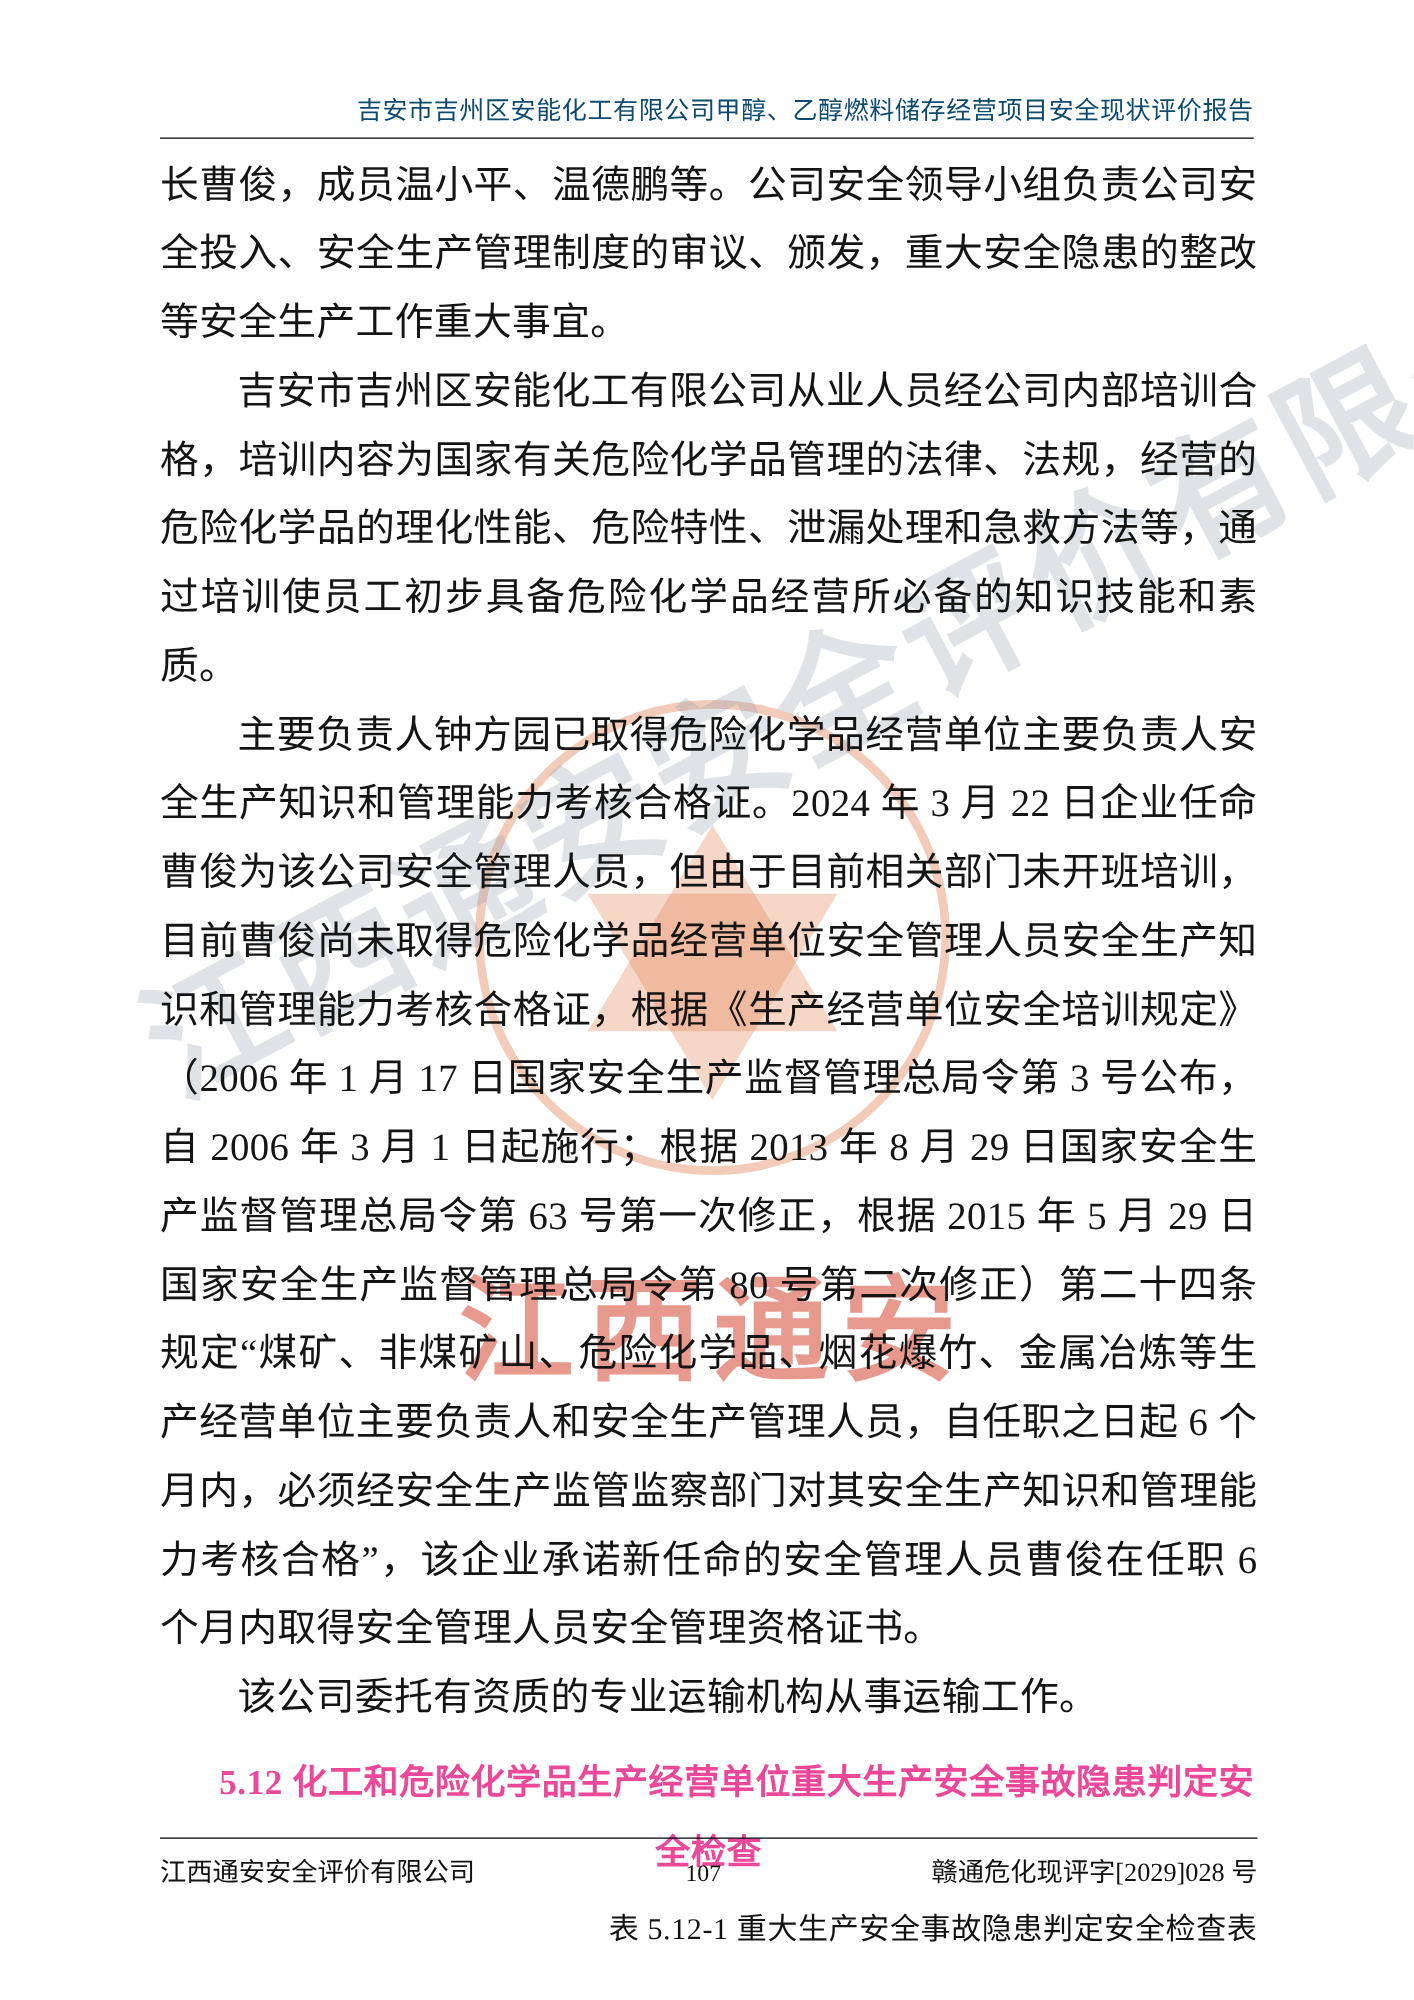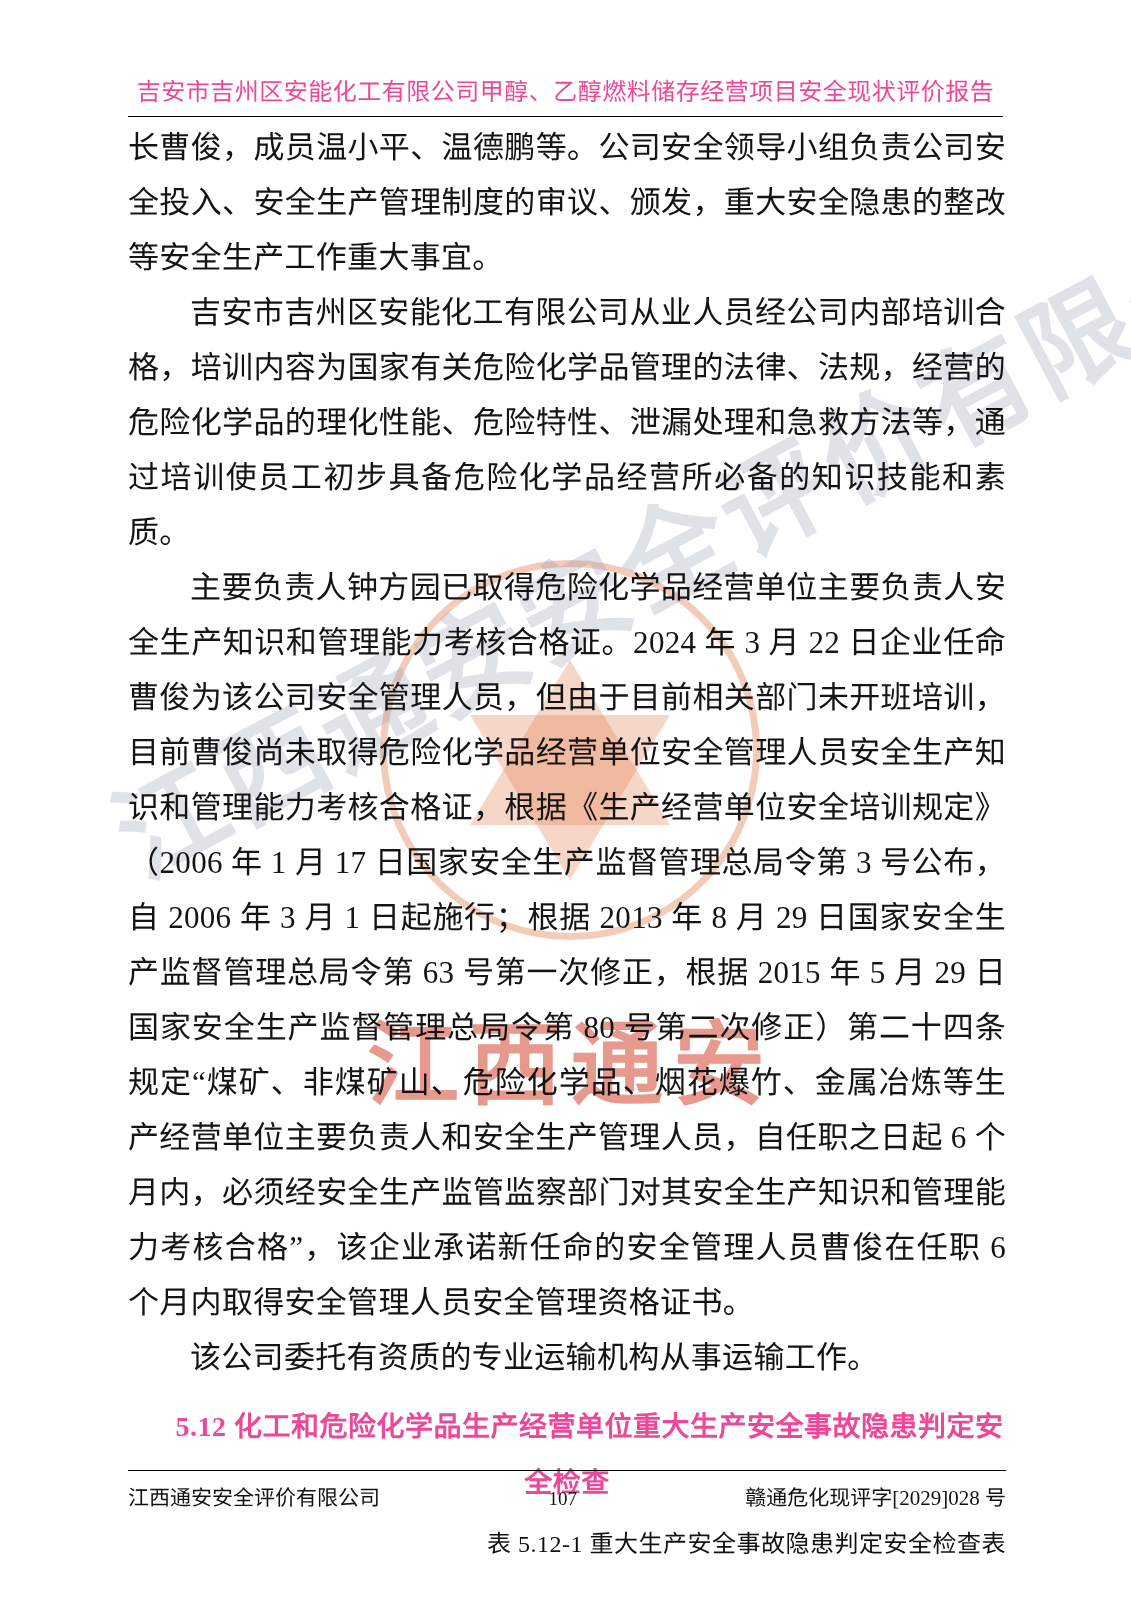--- a/index.html
+++ b/index.html
@@ -80,24 +80,24 @@
 
   
   .header {
     position: absolute;
     left: 128px;
     top: 72px;
     width: 875px;
     z-index: 10;
   }
   .header-title {
-    font-size: 24px;
-    text-align: center;
+    font-size: 20px;
+    text-align: right;
     letter-spacing: 0.5px;
-    color: #ec4899;
+    color: #0c4a6e;
     padding-bottom: 9px;
     font-family: "Liberation Serif", serif;
   }
   .header-rule {
     border-bottom: 1.6px solid #000;
     width: 100%;
   }
 
   
   .content {

